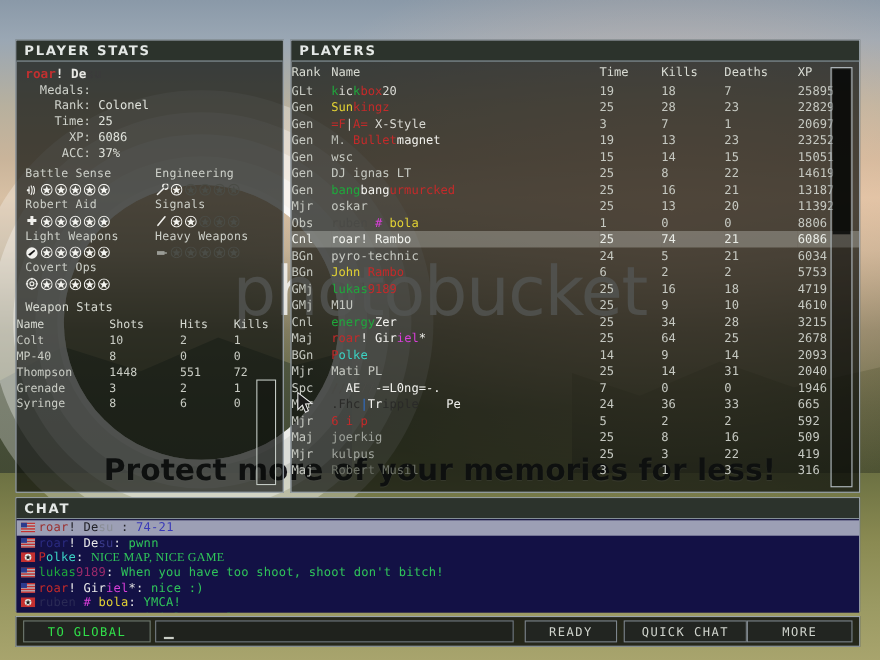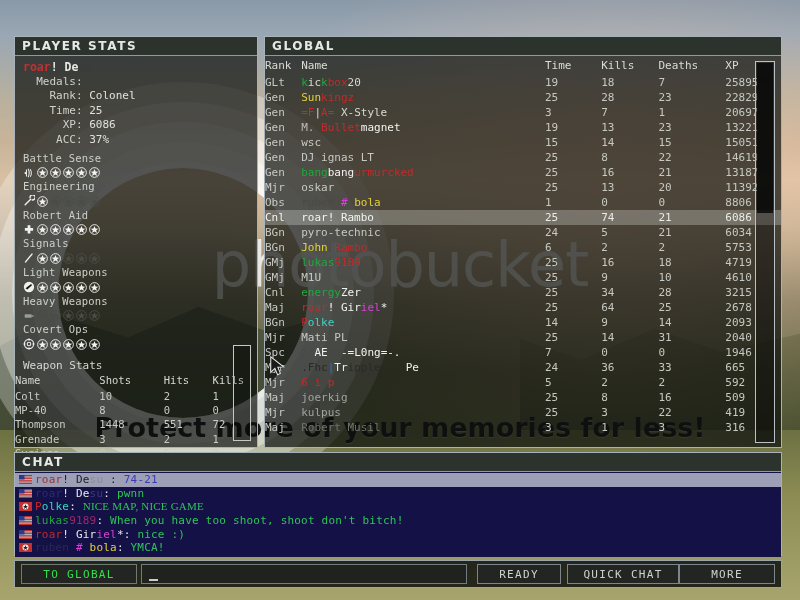--- a/index.html
+++ b/index.html
@@ -89,21 +89,21 @@
   #banner .r{color:#c9cfca;font-family:"DejaVu Sans","Liberation Sans",sans-serif;
     font-weight:bold;font-size:12px;letter-spacing:1.4px;padding-right:10px;}
 
   
   #stats{left:14px;top:36px;width:244px;height:412px;}
   #stats .body{padding:4px 0 0 0;font-size:11px;color:#cfd2cb;line-height:14.6px;}
   .srow{padding-left:8px;white-space:pre;font-family:"DejaVu Sans Mono","Liberation Mono",monospace;}
   .pname{font-weight:bold;font-size:11.5px;}
 
   .skill-block{margin-top:3px;}
-  .skill-pair{display:flex;flex-direction:column;}
+  .skill-pair{display:flex;}
   .skill-col{width:118px;padding-left:8px;box-sizing:border-box;}
   .skill-name{font-size:10.5px;color:#cdd0c9;letter-spacing:.2px;white-space:nowrap;}
   .stars{display:flex;gap:2px;margin-top:1px;align-items:center;height:13px;}
   .star{width:11px;height:11px;display:block;}
   .badge{width:12px;height:12px;display:block;}
 
   #wstats{margin-top:8px;}
   .wtab{width:100%;border-collapse:collapse;font-size:10.5px;color:#c9ccc4;}
   .wtab th{text-align:left;font-weight:normal;color:#d6d9d1;padding:0 0 1px 0;}
   .wtab td{padding:0;line-height:14.2px;}
@@ -534,21 +534,21 @@
               <td class="wc3">0</td>
             </tr>
           </tbody>
       </table>
     </div>
   </div>
   <div id="wscroll"></div>
 </div>
 
 <div class="hud" id="players">
-  <div class="hud-title">GLOBAL</div>
+  <div class="hud-title">PLAYERS</div>
   <table id="ptable">
     <thead>
         <tr id="pthead">
           <th class="c-rank">Rank</th>
           <th class="c-name">Name</th>
           <th class="c-time">Time</th>
           <th class="c-kills">Kills</th>
           <th class="c-deaths">Deaths</th>
           <th class="c-xp">XP</th>
         </tr>
@@ -577,21 +577,21 @@
           <td class="c-kills">7</td>
           <td class="c-deaths">1</td>
           <td class="c-xp">20697</td>
         </tr>
         <tr>
           <td class="c-rank">Gen</td>
           <td class="c-name"><span style="color: rgb(185, 188, 180);">M. </span><span style="color: rgb(196, 42, 42);">Bullet</span><span style="color: rgb(242, 242, 238);">magnet</span></td>
           <td class="c-time">19</td>
           <td class="c-kills">13</td>
           <td class="c-deaths">23</td>
-          <td class="c-xp">13221</td>
+          <td class="c-xp">23252</td>
         </tr>
         <tr>
           <td class="c-rank">Gen</td>
           <td class="c-name"><span style="color: rgb(198, 201, 194);">wsc</span></td>
           <td class="c-time">15</td>
           <td class="c-kills">14</td>
           <td class="c-deaths">15</td>
           <td class="c-xp">15051</td>
         </tr>
         <tr>

